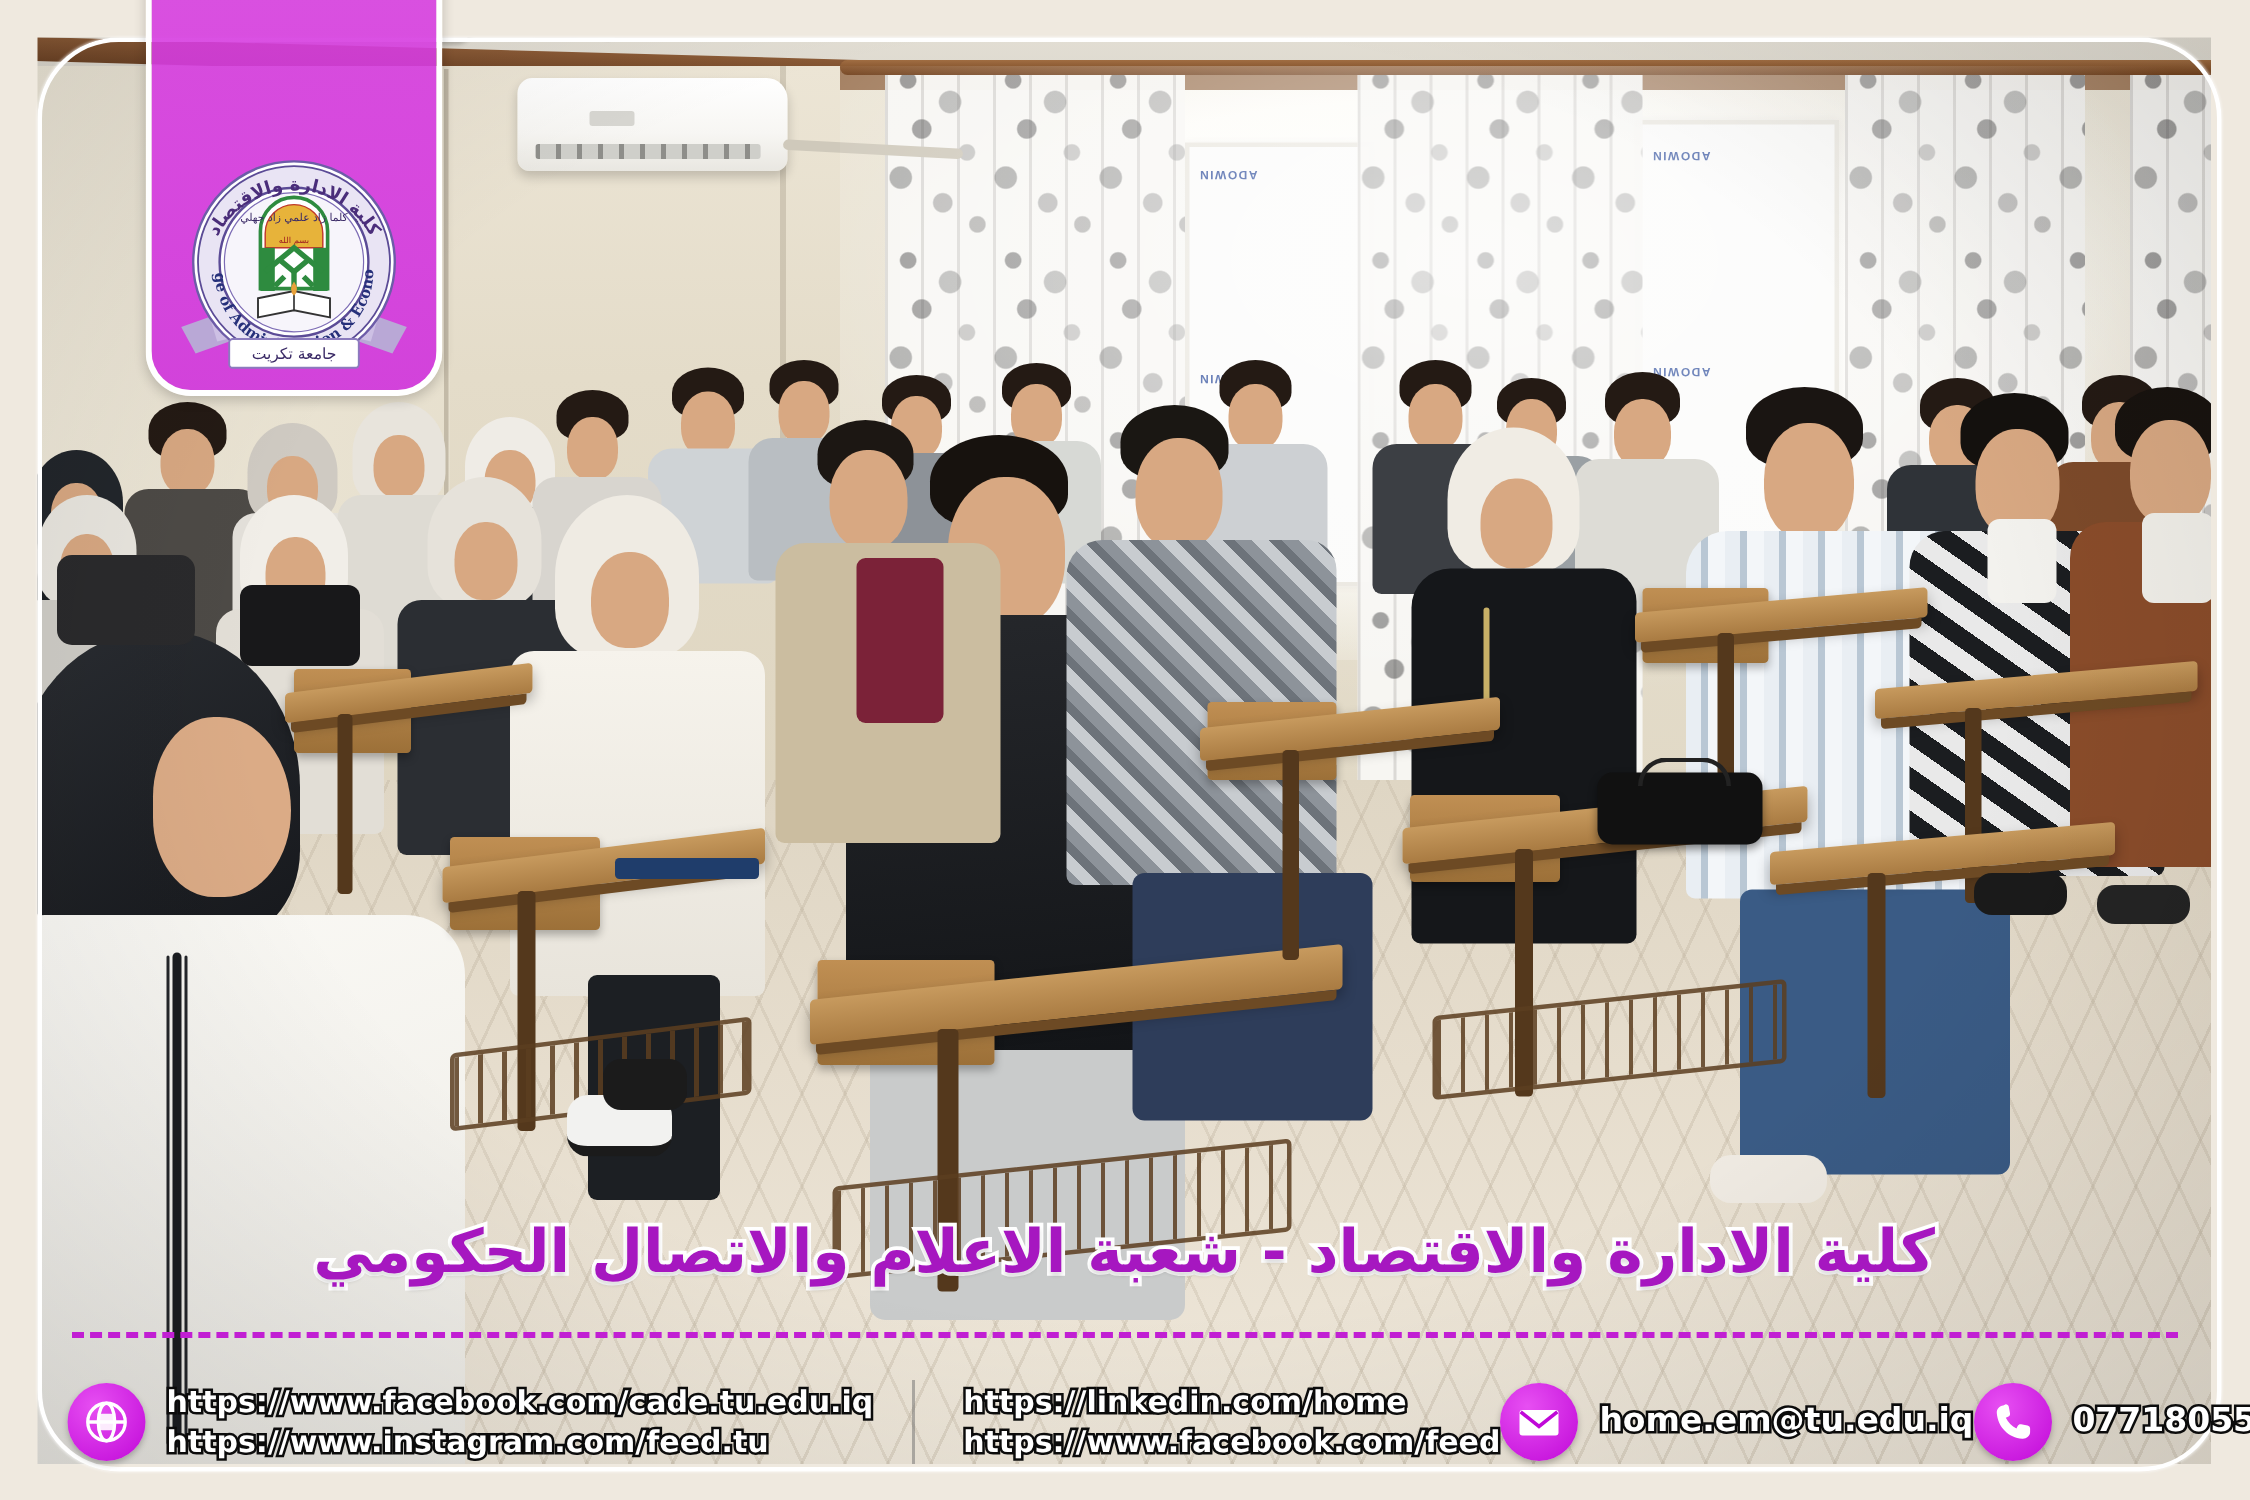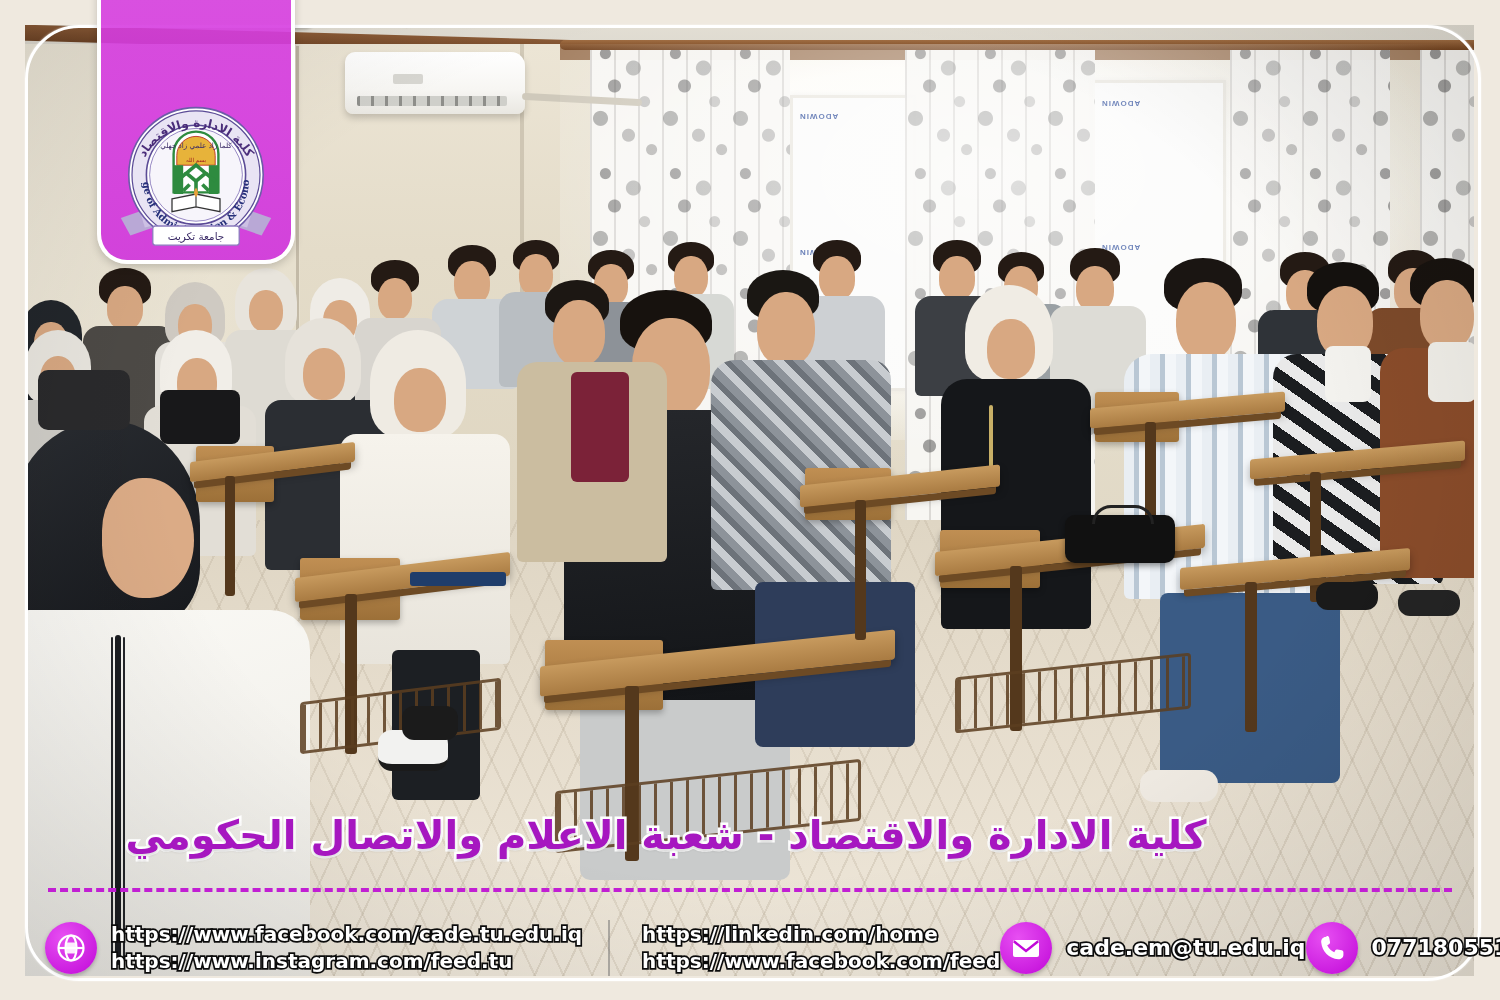--- a/index.html
+++ b/index.html
@@ -122,21 +122,21 @@
   
   .banner{position:absolute;left:97px;top:-20px;width:190px;height:280px;z-index:40;
     background:linear-gradient(180deg,rgba(214,60,224,.88) 0%,rgba(214,60,224,.92) 45%,rgba(209,58,219,.95) 100%);
     border-radius:0 0 30px 30px;
     border:4px solid #ffffff;border-top:none;
     box-shadow:0 3px 8px rgba(0,0,0,.18);}
   .banner .crest{position:absolute;left:50%;top:118px;transform:translateX(-50%);
     width:160px;height:160px;}
 
   
-  .titlewrap{position:absolute;left:0;top:812px;width:1332px;z-index:45;text-align:center;
+  .titlewrap{position:absolute;left:0;top:812px;width:1332px;z-index:45;
     padding:0 42px;box-sizing:border-box;direction:rtl;}
   .title{
     font-family:"DejaVu Sans","Liberation Sans",sans-serif;
     font-size:40px;font-weight:bold;line-height:1.18;color:#A617C0;
     -webkit-text-stroke:5px #ffffff;paint-order:stroke fill;
     text-shadow:0 0 2px #fff,0 2px 3px rgba(0,0,0,.18);
     letter-spacing:0px;}
 
   
   .dash{position:absolute;left:48px;top:888px;width:1404px;height:0;z-index:45;
@@ -517,21 +517,21 @@
     <span class="spacer-b"></span>
 
     <div class="fgroup">
       <span class="cicon">
         <svg width="32" height="32" viewBox="0 0 32 32">
           <rect x="3" y="8" width="26" height="17" rx="2" fill="#fff"></rect>
           <path d="M3.8,9.3 L16,19 L28.2,9.3" fill="none" stroke="#c008d8" stroke-width="2.4"></path>
         </svg>
       </span>
       <span class="flines">
-        <span class="ftxt fsingle">cade.em@tu.edu.iq</span>
+        <span class="ftxt fsingle">home.em@tu.edu.iq</span>
       </span>
     </div>
 
     <span class="spacer-c"></span>
 
     <div class="fgroup">
       <span class="cicon">
         <svg width="32" height="32" viewBox="0 0 32 32">
           <path d="M9.5,5 C7,5 5,7.5 5.2,10.2 C6,19.5 13,26.5 22.2,27.2 C24.9,27.4 27.4,25.4 27.4,22.9 L27.4,20.3 C27.4,19.3 26.7,18.5 25.7,18.3 L21.4,17.5 C20.5,17.3 19.6,17.7 19.2,18.5 L18.3,20.3 C15.2,18.8 12.7,16.3 11.2,13.2 L13,12.3 C13.8,11.9 14.2,11 14,10.1 L13.2,5.8 C13,4.8 12.2,4.1 11.2,4.1 Z" fill="#fff"></path>
         </svg>

